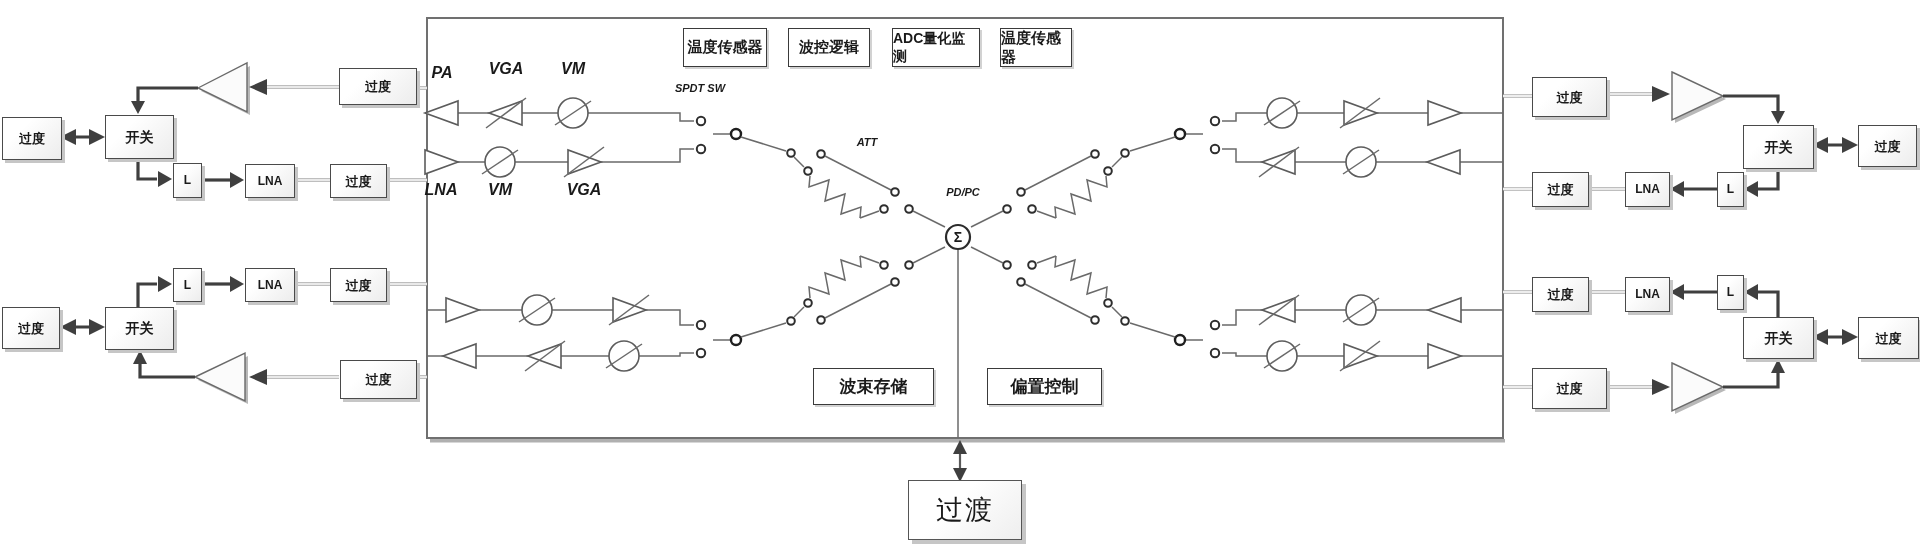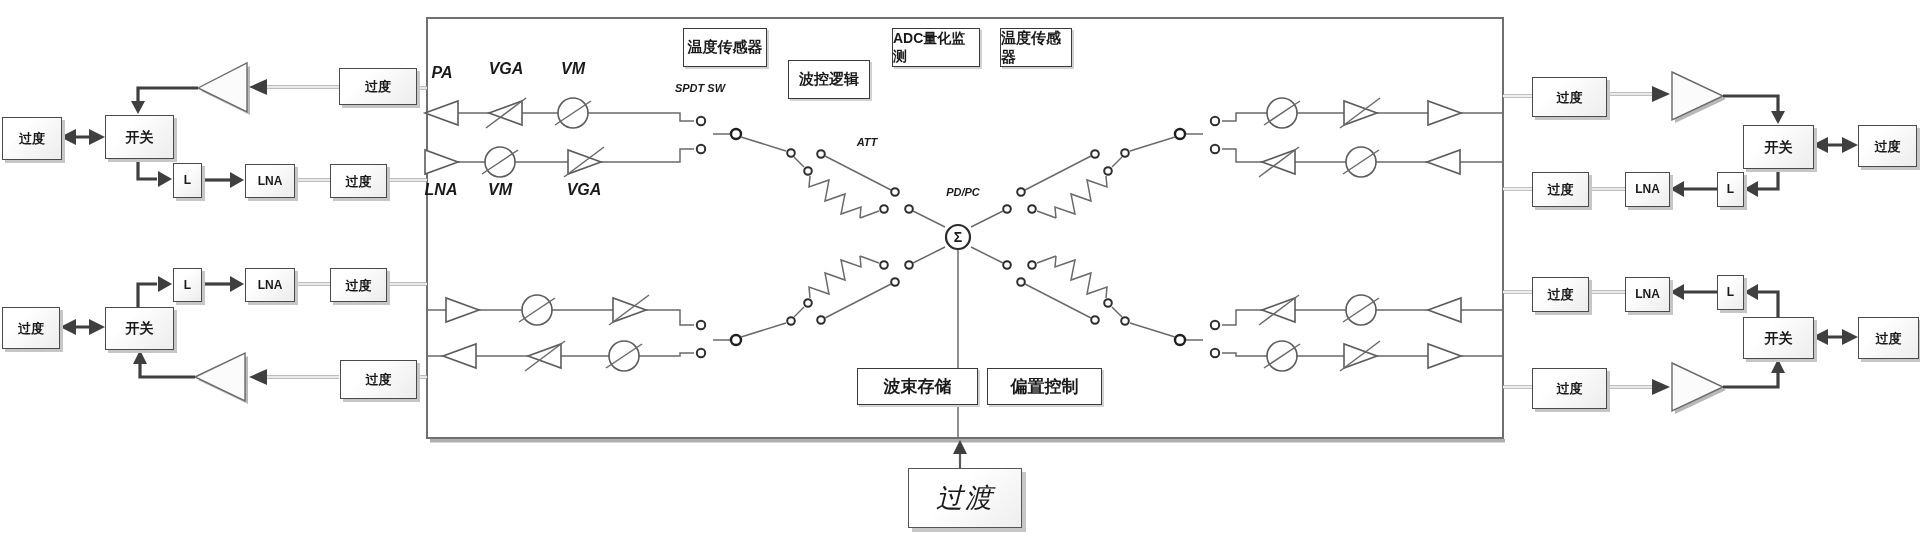--- a/index.html
+++ b/index.html
@@ -219,24 +219,24 @@
     <polygon class="ah" points="1670,387 1652,379 1652,395"></polygon>
     <path class="thick" d="M1723,387 H1778 V373"></path>
         <polygon class="ah" points="1778,359 1771,373 1785,373"></polygon>
     <line x1="960" y1="447" x2="960" y2="475" stroke="#5a5a5a" stroke-width="2.2"></line>
     <polygon class="ah" points="960,440 953,454 967,454"></polygon>
         <polygon class="ah" points="960,482 953,468 967,468"></polygon>
   </g>
 </svg>
 
 <div class="module" style="left:683px;top:28px;width:82px;height:37px;">温度传感器</div>
-<div class="module" style="left:788px;top:28px;width:80px;height:37px;margin-top:32px;">波控逻辑</div>
+<div class="module" style="left:788px;top:28px;width:80px;height:37px;">波控逻辑</div>
 <div class="module" style="left:892px;top:28px;width:86px;height:37px;font-size:14px;">ADC量化监测</div>
 <div class="module" style="left:1000px;top:28px;width:70px;height:37px;">温度传感器</div>
-<div class="module" style="left:813px;top:368px;width:119px;height:35px;font-size:17px;margin-left:44px;">波束存储</div>
+<div class="module" style="left:813px;top:368px;width:119px;height:35px;font-size:17px;">波束存储</div>
 <div class="module" style="left:987px;top:368px;width:113px;height:35px;font-size:17px;">偏置控制</div>
 
 <div class="box" style="left:2px;top:117px;width:58px;height:41px;">过度</div>
 <div class="box" style="left:105px;top:115px;width:67px;height:42px;font-size:14px;">开关</div>
 <div class="box box2" style="left:339px;top:68px;width:48px;height:35px;">过度</div>
 <div class="box" style="left:173px;top:163px;width:27px;height:33px;font-size:12px;">L</div>
 <div class="box" style="left:245px;top:164px;width:48px;height:32px;font-size:12px;">LNA</div>
 <div class="box" style="left:330px;top:164px;width:55px;height:32px;">过度</div>
 
 <div class="box" style="left:2px;top:307px;width:56px;height:40px;">过度</div>
@@ -253,21 +253,21 @@
 <div class="box" style="left:1625px;top:172px;width:43px;height:33px;font-size:12px;">LNA</div>
 <div class="box" style="left:1532px;top:172px;width:55px;height:33px;">过度</div>
 
 <div class="box" style="left:1532px;top:277px;width:55px;height:33px;">过度</div>
 <div class="box" style="left:1625px;top:277px;width:43px;height:33px;font-size:12px;">LNA</div>
 <div class="box" style="left:1717px;top:275px;width:25px;height:33px;font-size:12px;">L</div>
 <div class="box" style="left:1743px;top:317px;width:69px;height:40px;font-size:14px;">开关</div>
 <div class="box" style="left:1858px;top:317px;width:59px;height:40px;">过度</div>
 <div class="box box2" style="left:1532px;top:368px;width:45px;height:39px;">过度</div>
 
-<div class="pad" style="left:908px;top:468px;width:112px;height:58px;font-style:italic;">过渡</div>
+<div class="pad" style="left:908px;top:480px;width:112px;height:58px;">过渡</div>
 
 <div class="lbl" style="left:442px;top:64px;">PA</div>
 <div class="lbl" style="left:506px;top:60px;">VGA</div>
 <div class="lbl" style="left:573px;top:60px;">VM</div>
 <div class="lbl sm" style="left:700px;top:82px;">SPDT SW</div>
 <div class="lbl" style="left:441px;top:181px;">LNA</div>
 <div class="lbl" style="left:500px;top:181px;">VM</div>
 <div class="lbl" style="left:584px;top:181px;">VGA</div>
 <div class="lbl sm" style="left:867px;top:136px;">ATT</div>
 <div class="lbl sm" style="left:963px;top:186px;">PD/PC</div>

